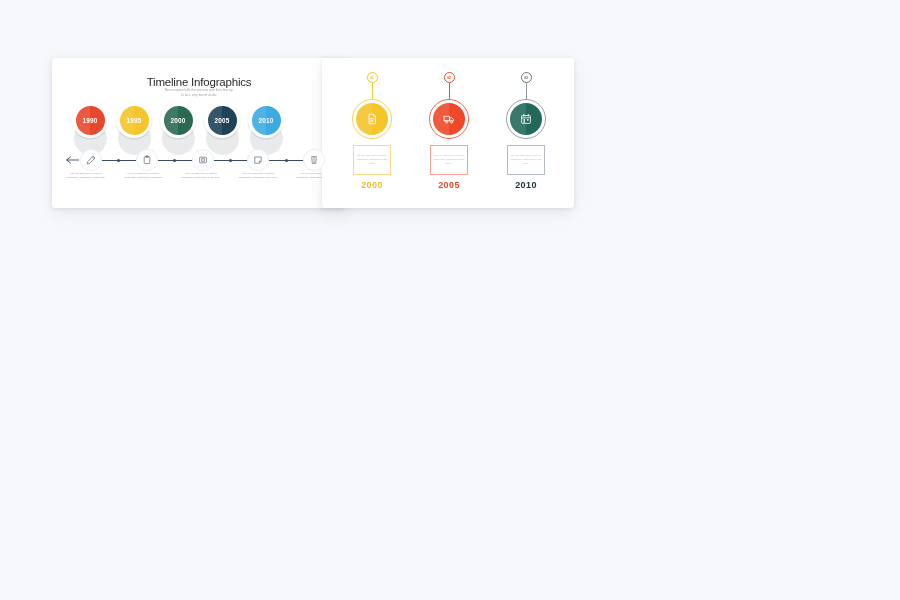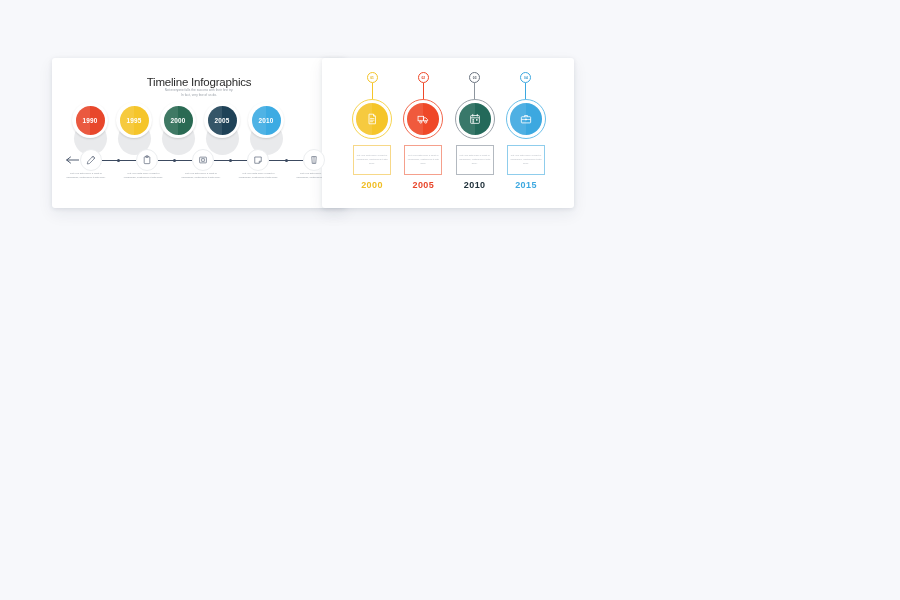--- a/index.html
+++ b/index.html
@@ -454,36 +454,16 @@
             <rect x="4.6" y="11" width="2" height="1.8" fill="#ffffff"></rect>
           </svg>
         </div>
       </div>
       <div class="r-box" style="border-color:#b3b9c0">
         <div class="r-boxtext">Put your data place a chart or infographic, customized it with done.</div>
       </div>
       <div class="r-year" style="color:#20313b">2010</div>
     </div>
 
-    <div class="r-col">
-      <div class="r-badge" style="border-color:#3ca8e0;color:#2f95cc">
-        <span>04</span>
-      </div>
-      <div class="r-stem" style="background:#3ca8e0"></div>
-      <div class="r-outer" style="border-color:#6cc0ea">
-        <div class="r-inner" style="background:#3ca8e0">
-          <svg width="12" height="12" viewBox="0 0 16 16">
-            <rect x="1.8" y="5" width="12.4" height="8.2" rx="0.9" fill="none" stroke="#ffffff" stroke-width="1.1"></rect>
-            <path d="M6 5 V3.4 H10 V5" fill="none" stroke="#ffffff" stroke-width="1.1" stroke-linejoin="round"></path>
-            <path d="M1.8 8.6 H14.2" stroke="#ffffff" stroke-width="1"></path>
-            <rect x="6.8" y="7.6" width="2.4" height="2" fill="#ffffff"></rect>
-          </svg>
-        </div>
-      </div>
-      <div class="r-box" style="border-color:#8fcdec">
-        <div class="r-boxtext">Put your data place a chart or infographic, customized it with done.</div>
-      </div>
-      <div class="r-year" style="color:#3ca8e0">2015</div>
-    </div>
 
   </div>
 
 </div>
 
 </body></html>

